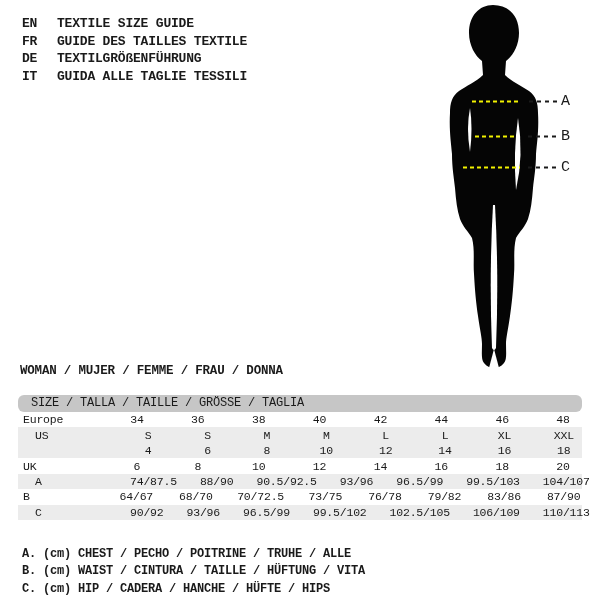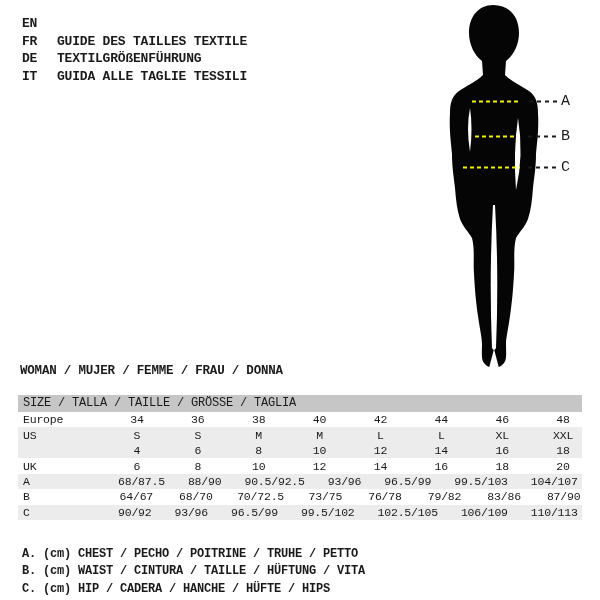--- a/index.html
+++ b/index.html
@@ -15,37 +15,38 @@
   .figure-svg{position:absolute;left:430px;top:0;width:170px;height:375px;}
   .sil{fill:var(--silhouette,#000);}
   .cutout{fill:#fff;}
   .mline{stroke:var(--measure_line,#f2f200);stroke-width:2.2;stroke-dasharray:4 3;fill:none;}
   .leader{stroke:var(--text,#161616);stroke-width:1.8;stroke-dasharray:4 4;fill:none;}
   .marker{position:absolute;left:561px;font-size:15px;line-height:15px;color:var(--text,#161616);}
   
   .woman-title{position:absolute;left:20px;top:364px;font-size:12.5px;font-weight:bold;letter-spacing:-0.2px;}
   
   .size-table{position:absolute;left:18px;top:395px;width:564px;}
-  .t-header{background:var(--header_bar_bg,#c6c6c6);height:17px;line-height:17px;padding-left:5px;font-size:12px;letter-spacing:-0.2px;}
+  .t-header{background:var(--header_bar_bg,#c6c6c6);height:17px;line-height:17px;padding-left:13px;font-size:12px;letter-spacing:-0.2px;border-radius:6px;}
   .t-row{display:flex;height:15.45px;align-items:center;font-size:11.5px;letter-spacing:-0.2px;gap:23px;}
-  .t-row.shaded{background:var(--row_shade_bg,#ececec);}
+  .t-row.shaded{background:var(--row_shade_bg,#ececec);padding-left:12px;}
   .t-label{width:72px;flex:0 0 72px;padding-left:5px;}
   .t-cell{flex:1;text-align:center;}
   
   .legend{position:absolute;left:22px;top:545px;}
   .legend-row{height:17.5px;display:flex;align-items:center;font-size:12px;font-weight:bold;letter-spacing:-0.2px;}
 </style>
 </head>
 <body>
 
 <div id="canvas" style="--text: #1a1a1a; --silhouette: #050505; --measure_line: #f2f200; --header_bar_bg: #c6c6c6; --row_shade_bg: #ececec;">
 
   <div class="langs">
       <div class="lang-row">
         <span class="lang-code">EN</span>
+        <span>TEXTILE SIZE GUIDE</span>
       </div>
       <div class="lang-row">
         <span class="lang-code">FR</span>
         <span>GUIDE DES TAILLES TEXTILE</span>
       </div>
       <div class="lang-row">
         <span class="lang-code">DE</span>
         <span>TEXTILGRÖßENFÜHRUNG</span>
       </div>
       <div class="lang-row">
@@ -145,21 +146,21 @@
           <div class="t-cell">8</div>
           <div class="t-cell">10</div>
           <div class="t-cell">12</div>
           <div class="t-cell">14</div>
           <div class="t-cell">16</div>
           <div class="t-cell">18</div>
           <div class="t-cell">20</div>
         </div>
         <div class="t-row shaded">
           <div class="t-label">A</div>
-          <div class="t-cell">68/87.5</div>
+          <div class="t-cell">74/87.5</div>
           <div class="t-cell">88/90</div>
           <div class="t-cell">90.5/92.5</div>
           <div class="t-cell">93/96</div>
           <div class="t-cell">96.5/99</div>
           <div class="t-cell">99.5/103</div>
           <div class="t-cell">104/107</div>
           <div class="t-cell">107/110</div>
         </div>
         <div class="t-row">
           <div class="t-label">B</div>
@@ -180,18 +181,18 @@
           <div class="t-cell">99.5/102</div>
           <div class="t-cell">102.5/105</div>
           <div class="t-cell">106/109</div>
           <div class="t-cell">110/113</div>
           <div class="t-cell">114/119</div>
         </div>
       </div>
   </div>
 
   <div class="legend">
-      <div class="legend-row">A. (cm) CHEST / PECHO / POITRINE / TRUHE / PETTO</div>
+      <div class="legend-row">A. (cm) CHEST / PECHO / POITRINE / TRUHE / ALLE</div>
       <div class="legend-row">B. (cm) WAIST / CINTURA / TAILLE / HÜFTUNG / VITA</div>
       <div class="legend-row">C. (cm) HIP / CADERA / HANCHE / HÜFTE / HIPS</div>
     </div>
 
 </div>
 
 </body></html>

